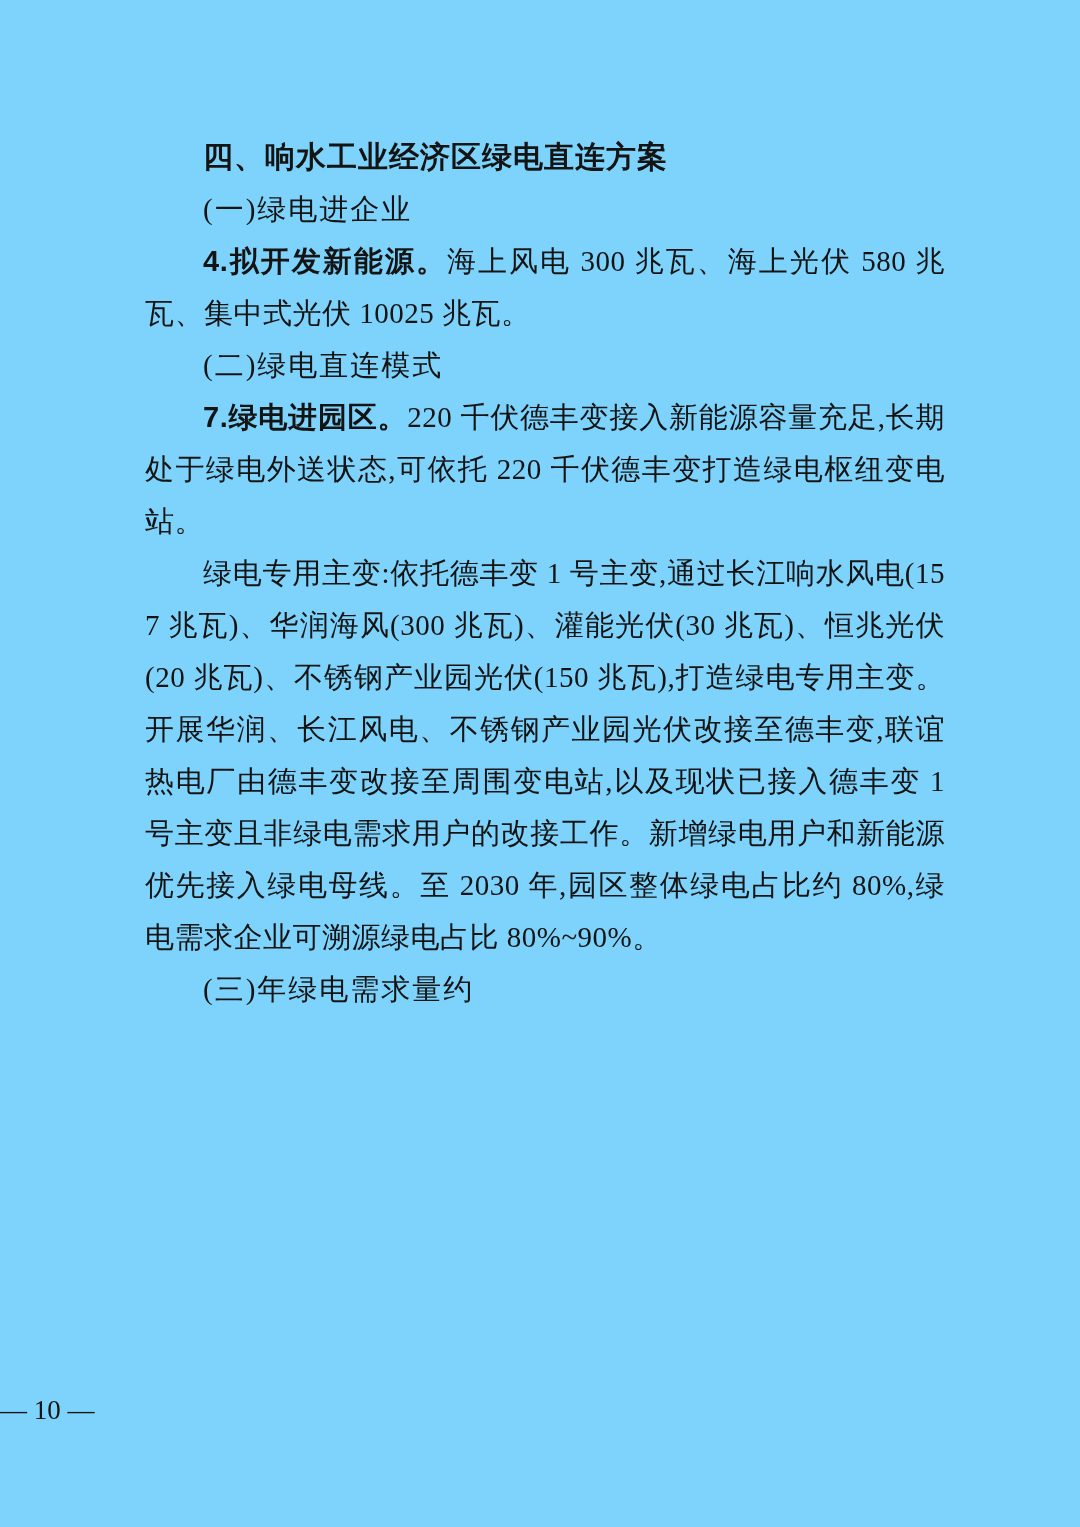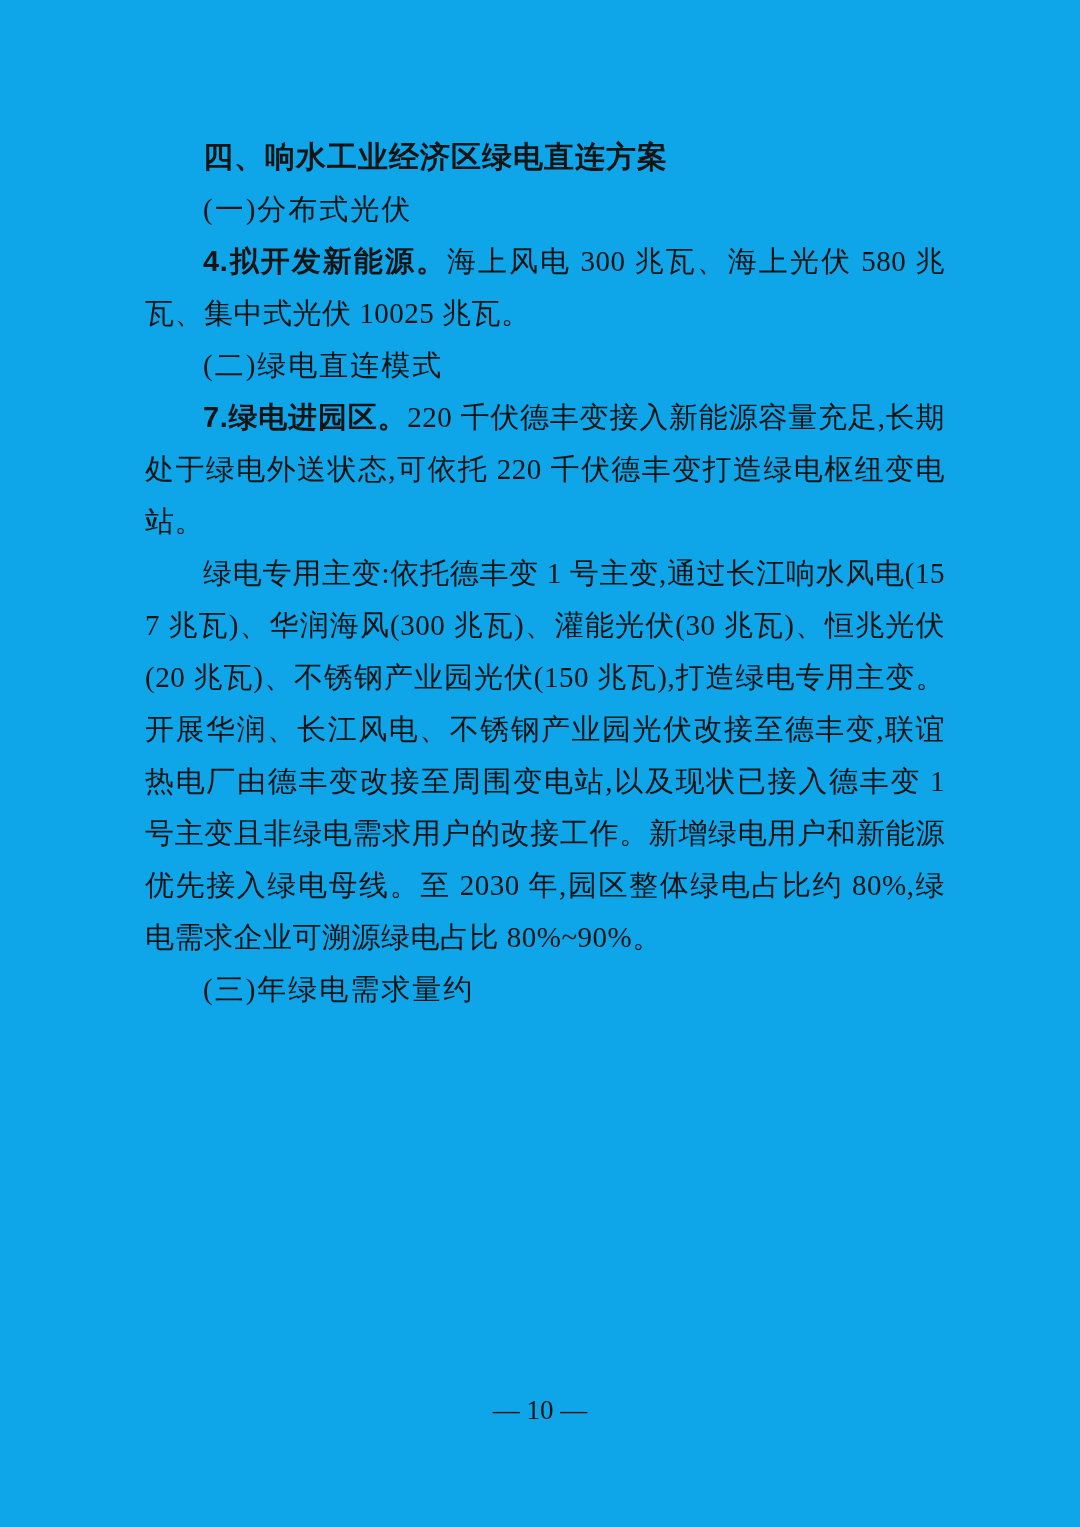--- a/index.html
+++ b/index.html
@@ -4,21 +4,21 @@
 <style>
   html, body {
     margin: 0;
     padding: 0;
     background: #ffffff;
   }
   .page {
     position: relative;
     width: 1080px;
     height: 1527px;
-    background: #0ea5e9;
+    background: #7dd3fc;
     overflow: hidden;
     color: #141414;
   }
   .content {
     position: absolute;
     left: 145px;
     top: 131px;
     width: 800px;
   }
   .content p {
@@ -45,36 +45,36 @@
   }
   .lead {
     font-family: "Liberation Sans", "DejaVu Sans", sans-serif;
     font-weight: 700;
   }
   .footer {
     position: absolute;
     top: 1388px;
     left: 0;
     width: 100%;
-    text-align: center;
+    text-align: left;
     font-family: "Liberation Serif", "DejaVu Serif", serif;
     font-size: 27px;
     line-height: 44px;
     color: #141414;
   }
 </style>
 </head>
 <body>
 
 <div class="page">
   <div class="content">
 
     <p class="title">四、响水工业经济区绿电直连方案</p>
 
-    <p class="kai">(一)分布式光伏</p>
+    <p class="kai">(一)绿电进企业</p>
 
 
     <p><span class="lead">4.拟开发新能源。</span><span>海上风电 300 兆瓦、海上光伏 580 兆瓦、集中式光伏 10025 兆瓦。</span></p>
 
     <p class="kai">(二)绿电直连模式</p>
 
     <p><span class="lead">7.绿电进园区。</span><span>220 千伏德丰变接入新能源容量充足,长期处于绿电外送状态,可依托 220 千伏德丰变打造绿电枢纽变电站。</span></p>
 
     <p><span>绿电专用主变:依托德丰变 1 号主变,通过长江响水风电(157 兆瓦)、华润海风(300 兆瓦)、灌能光伏(30 兆瓦)、恒兆光伏(20 兆瓦)、不锈钢产业园光伏(150 兆瓦),打造绿电专用主变。开展华润、长江风电、不锈钢产业园光伏改接至德丰变,联谊热电厂由德丰变改接至周围变电站,以及现状已接入德丰变 1 号主变且非绿电需求用户的改接工作。新增绿电用户和新能源优先接入绿电母线。至 2030 年,园区整体绿电占比约 80%,绿电需求企业可溯源绿电占比 80%~90%。</span></p>
 

